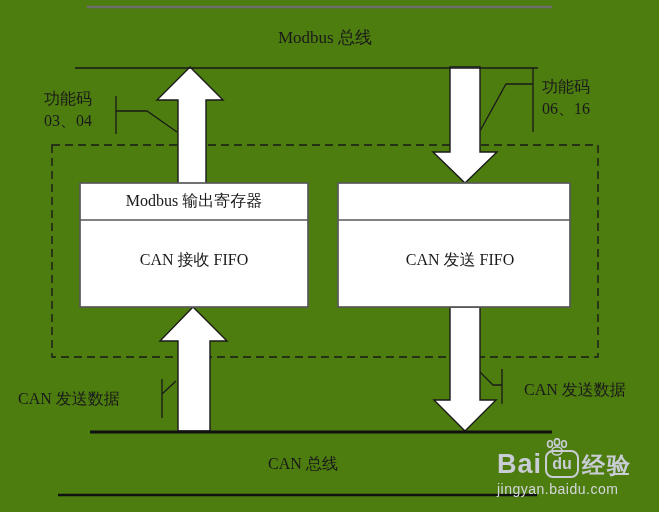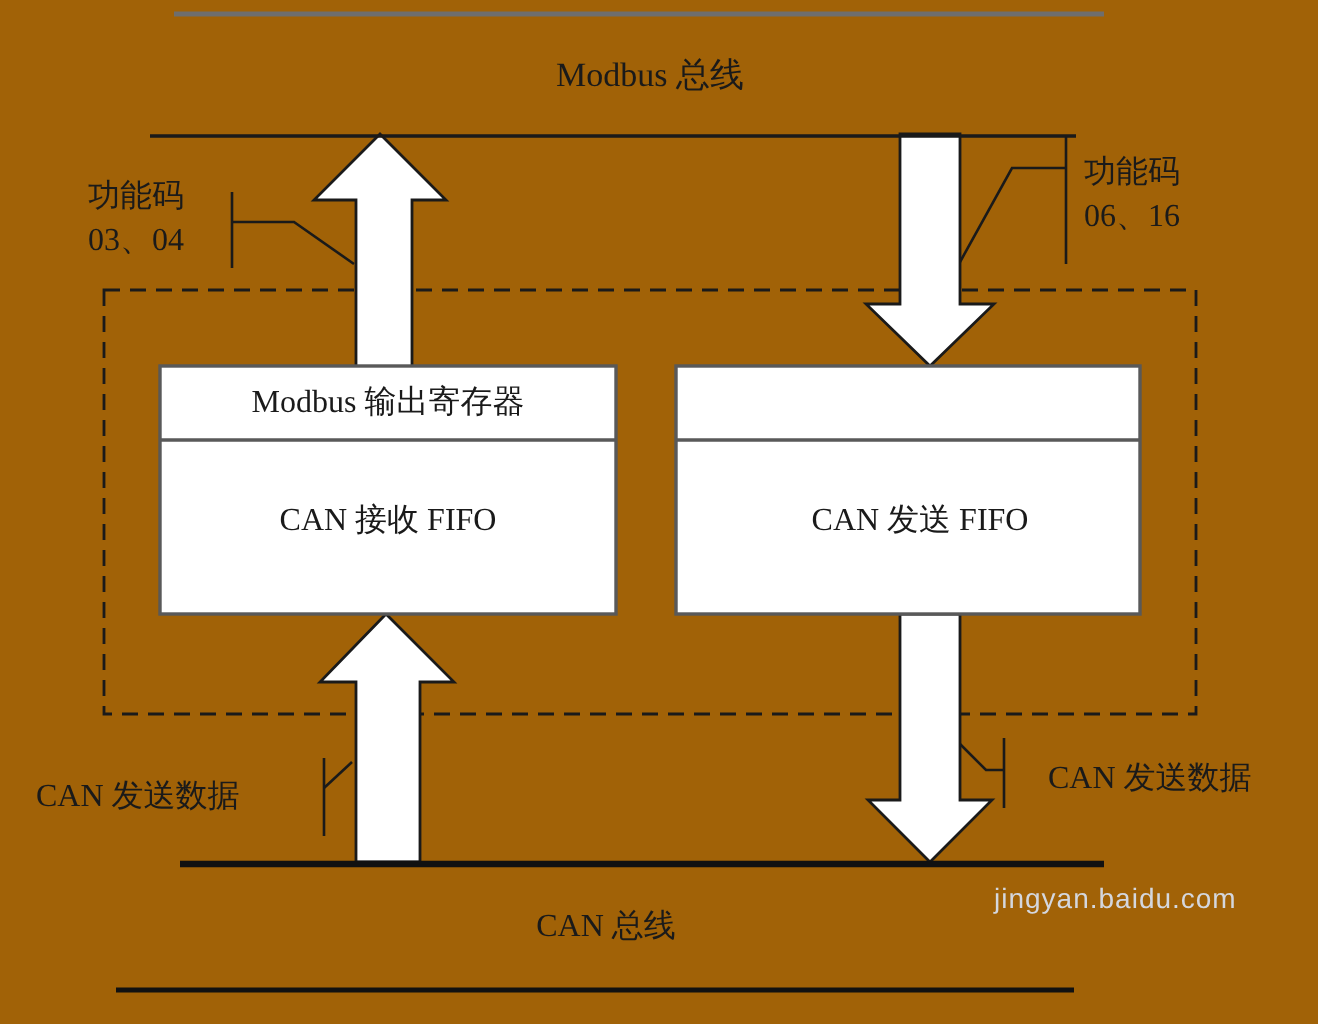--- a/index.html
+++ b/index.html
@@ -1,17 +1,17 @@
 <!DOCTYPE html>
 <html><head>
 <meta charset="utf-8">
 <style>
   html,body{margin:0;padding:0;background:#ffffff;}
   .stage{
-    position:relative;width:659px;height:512px;background:#a16207;overflow:hidden;
+    position:relative;width:659px;height:512px;background:#4d7c0f;overflow:hidden;
     font-family:"Liberation Serif","DejaVu Serif",serif;color:#1a1a1a;
   }
   .stage svg{position:absolute;left:0;top:0;}
   .lbl{position:absolute;white-space:nowrap;font-size:16px;line-height:22px;}
   .center{text-align:center;}
   .box-text{
     position:absolute;display:flex;align-items:center;justify-content:center;
     font-size:16px;
   }
   .two-line span{display:block;}
@@ -97,16 +97,31 @@
 
   <div class="box-text" style="left:338px;top:220px;width:244px;height:80px;">CAN 发送 FIFO</div>
 
   <div class="lbl" style="left:18px;top:388px;">CAN 发送数据</div>
 
   <div class="lbl" style="left:524px;top:379px;">CAN 发送数据</div>
 
   <div class="lbl center" style="left:248px;top:453px;width:110px;">CAN 总线</div>
 
   <div class="wm">
+    <div class="wm-row">
+      <span class="wm-bai">Bai</span>
+      <span class="wm-du-wrap">
+        <svg class="wm-paw" width="26" height="18" viewBox="0 0 26 18">
+          <g fill="none" stroke="#c9cdd6" stroke-width="1.6">
+            <ellipse cx="5" cy="6" rx="2.4" ry="3.2"></ellipse>
+            <ellipse cx="12" cy="4" rx="2.6" ry="3.4"></ellipse>
+            <ellipse cx="19" cy="6" rx="2.4" ry="3.2"></ellipse>
+            <ellipse cx="12" cy="13" rx="5" ry="4"></ellipse>
+          </g>
+        </svg>
+        <span class="wm-du">du</span>
+      </span>
+      <span class="wm-suffix">经验</span>
+    </div>
     <div class="wm-url">jingyan.baidu.com</div>
   </div>
 
 </div>
 
 </body></html>

